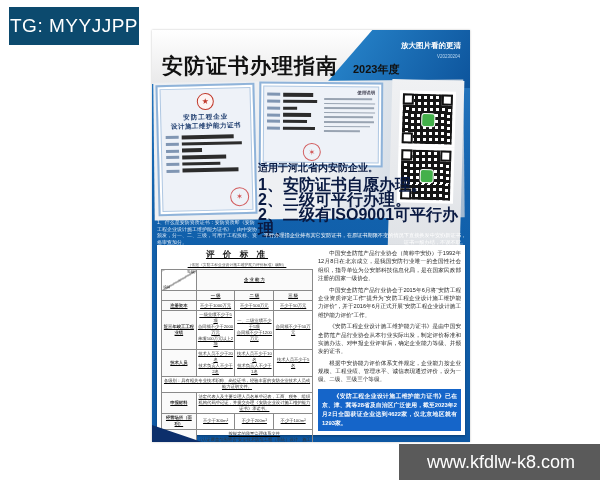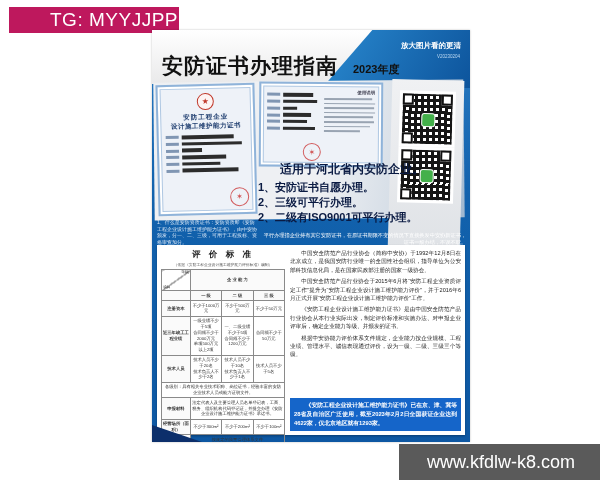--- a/index.html
+++ b/index.html
@@ -1,21 +1,21 @@
 <!DOCTYPE html>
 <html><head>
 <meta charset="utf-8">
 <style>
   html,body{margin:0;padding:0;}
   body{font-family:"Liberation Sans","DejaVu Sans",sans-serif;background:#fff;}
   #screen{position:relative;width:600px;height:480px;background:#fff;overflow:hidden;}
 
   
-  .tg-box{position:absolute;left:9px;top:7px;width:130px;height:26px;background:#be185d;
-    color:#fff;font-size:19px;display:flex;align-items:center;justify-content:center;letter-spacing:.5px;padding-left:40px;}
+  .tg-box{position:absolute;left:9px;top:7px;width:130px;height:38px;background:#0c4a6e;
+    color:#fff;font-size:19px;display:flex;align-items:center;justify-content:center;letter-spacing:.5px;}
   .site-bar{position:absolute;left:399px;top:444px;width:204px;height:36px;background:#5a5a5a;
     color:#fff;font-size:18px;display:flex;align-items:center;justify-content:center;}
 
   
   .poster{position:absolute;left:152px;top:30px;width:318px;height:412px;
     background:linear-gradient(180deg,#2c7cc3 0%,#1262ad 40%,#0d57a2 100%);overflow:hidden;
     box-shadow:0 0 2px rgba(0,0,0,.25);}
   .title-band{position:absolute;left:0;top:0;width:100%;height:54px;
     background:linear-gradient(180deg,#ffffff,#e9e9ea);}
   .ribbon{position:absolute;right:0;top:0;width:148px;height:58px;
@@ -58,28 +58,28 @@
   .cert-right .col-l{width:52px;}
   .cert-right .col-r{flex:1;position:relative;}
   .use-label{font-size:4.5px;color:#445;text-align:right;font-weight:bold;margin-bottom:2px;}
   .pline{height:1.5px;background:#99a4b2;margin:3.1px 0;}
 
   .fine-print{position:absolute;left:5px;top:189px;width:100px;color:#dce9f7;font-size:5px;
     line-height:1.32;white-space:pre-line;}
 
   
   .notice{position:absolute;left:106px;top:131px;width:208px;color:#0a1a42;}
-  .notice .headline{font-size:12px;font-weight:bold;margin-bottom:2px;margin-left:22px;}
-  .notice .item{font-size:11px;font-weight:bold;line-height:15px;}
+  .notice .headline{font-size:10px;font-weight:bold;margin-bottom:2px;}
+  .notice .item{font-size:16px;font-weight:bold;line-height:15px;}
   .footnote{position:absolute;left:84px;top:202px;width:230px;color:#fff;font-size:5.2px;line-height:1.35;text-align:right;}
 
   
   .card{position:absolute;left:5px;top:215px;width:308px;height:190px;background:#fff;
     box-shadow:0 1px 2px rgba(0,0,0,.3);display:flex;padding:4px;box-sizing:border-box;gap:5px;}
-  .eval{width:124px;}
+  .eval{width:152px;text-decoration:underline;}
   .eval-head{font-size:8.5px;font-weight:bold;text-align:center;letter-spacing:3px;color:#222;}
   .eval-sub{font-size:3.8px;text-align:center;color:#555;margin:1px 0 2px;}
   table.eval-t{width:100%;border-collapse:collapse;table-layout:fixed;}
   table.eval-t td,table.eval-t th{border:.8px solid #8a8a8a;font-size:4.3px;font-weight:normal;
     color:#333;padding:1.5px 1px;text-align:center;vertical-align:middle;white-space:pre-line;line-height:1.35;}
   table.eval-t .lab{font-weight:bold;background:#fafafa;}
   .diag{background:linear-gradient(to bottom right,transparent 48%,#8a8a8a 48%,#8a8a8a 52%,transparent 52%);position:relative;height:10px;}
   .diag .a{position:absolute;right:1px;top:0;font-size:3.8px;}
   .diag .b{position:absolute;left:1px;bottom:0;font-size:3.8px;}
 

